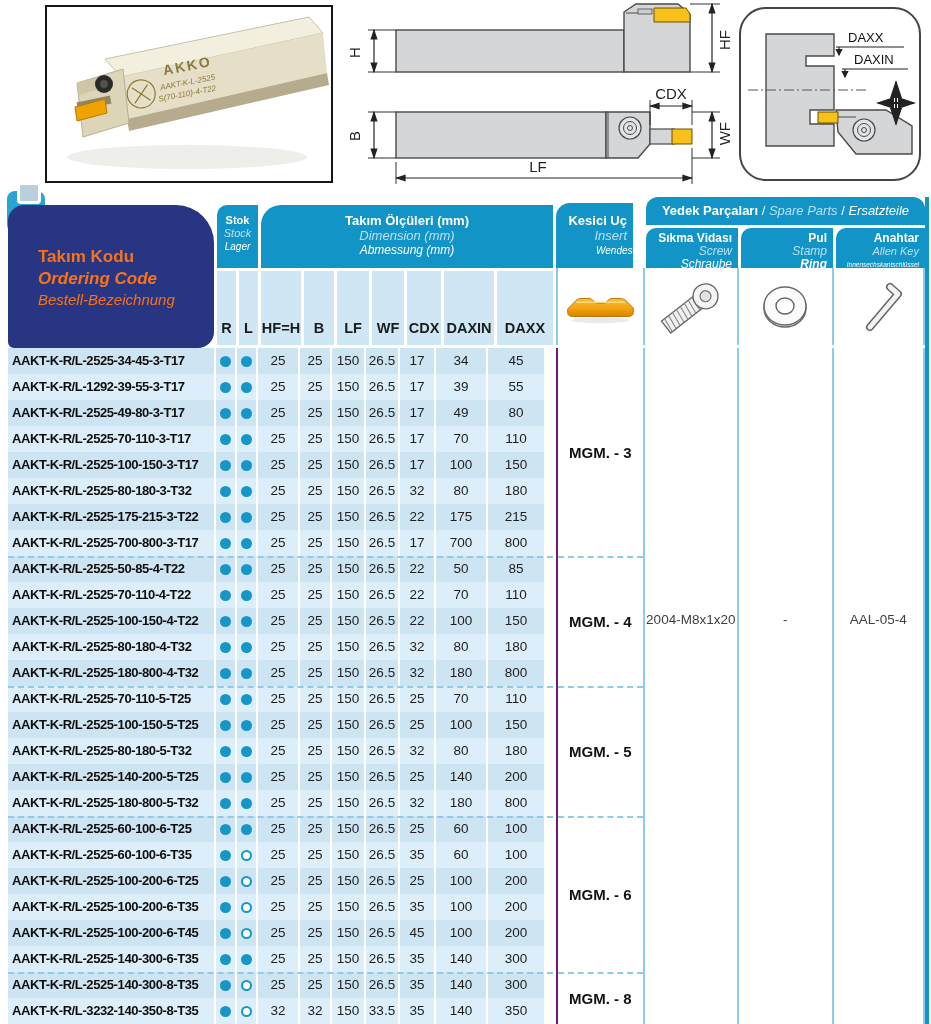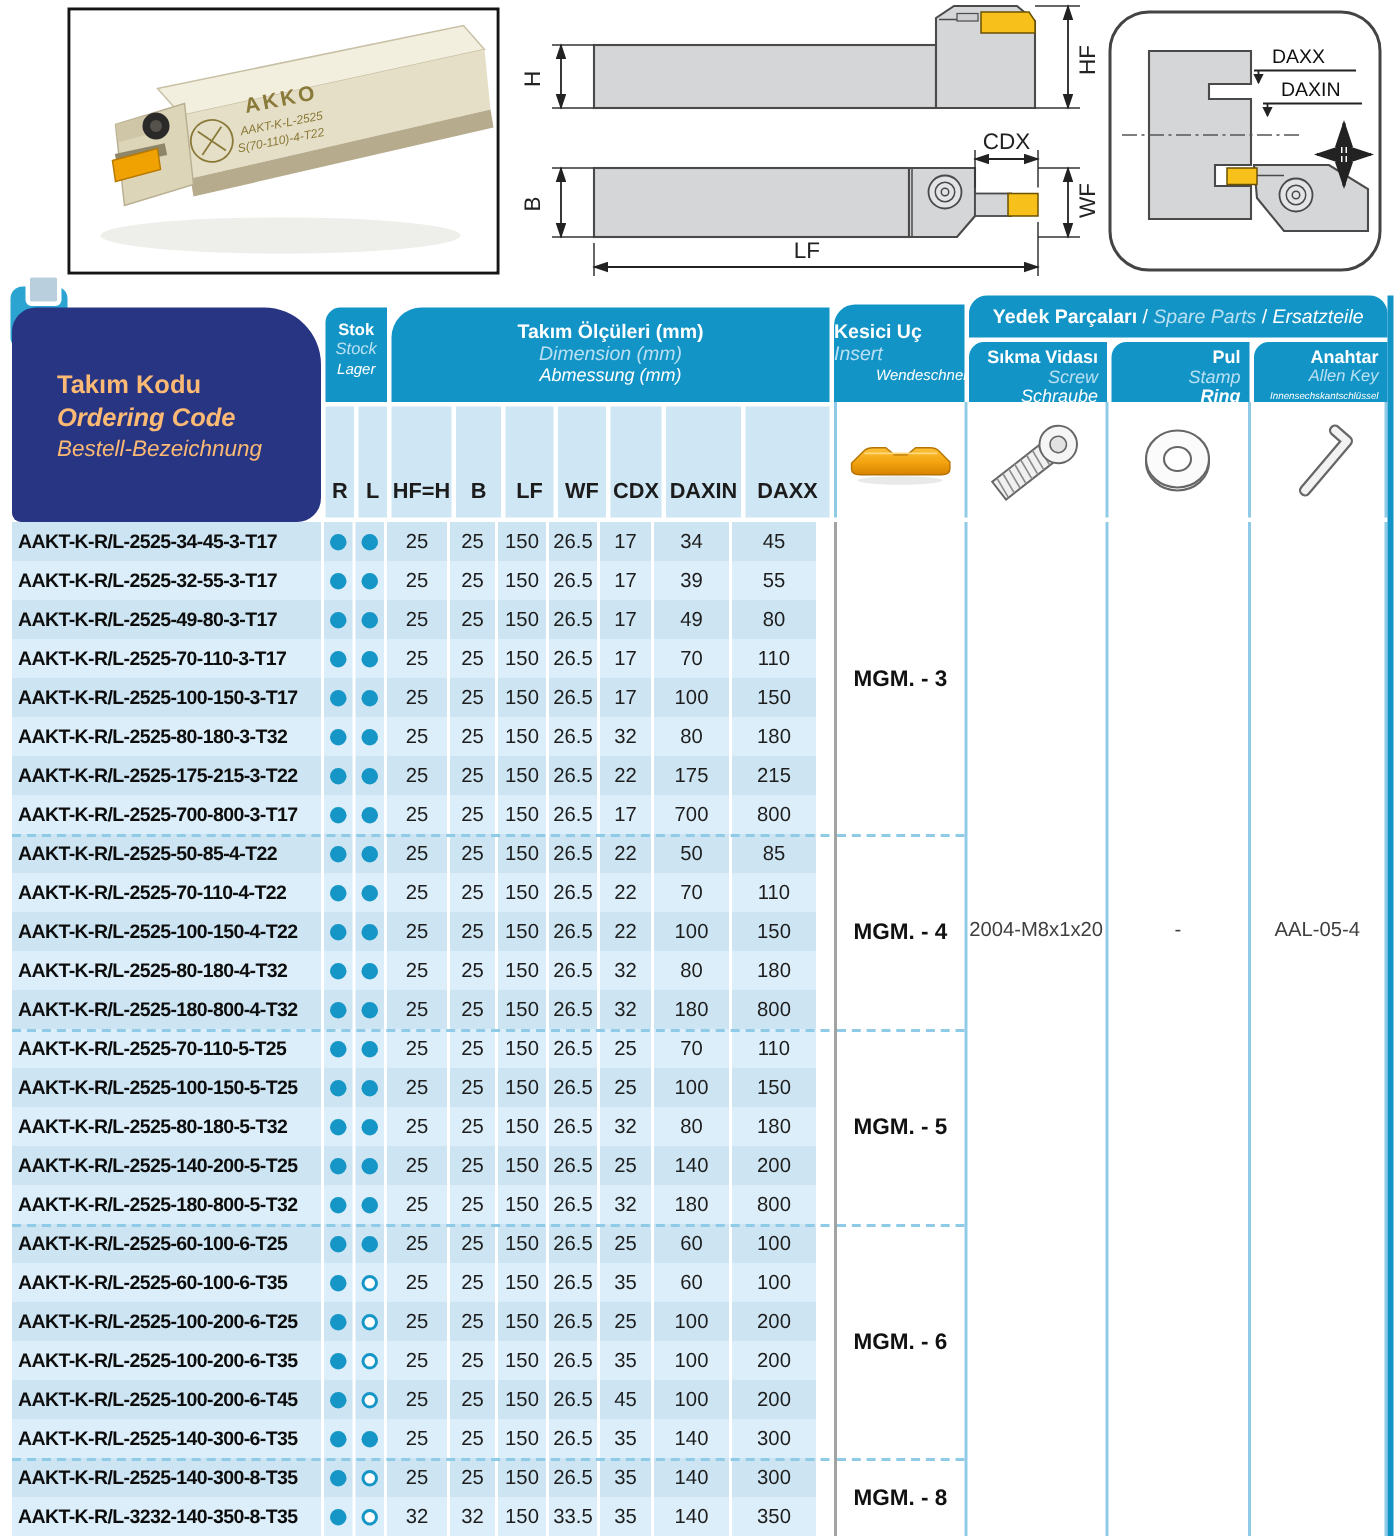--- a/index.html
+++ b/index.html
@@ -7,36 +7,36 @@
         font-family:"Liberation Sans",sans-serif;-webkit-font-smoothing:antialiased;}
 
   
   .photo-box{position:absolute;left:45px;top:5px;width:288px;height:178px;background:#fff;
              border:2px solid #151515;box-sizing:border-box;}
   .mid-draw{position:absolute;left:338px;top:0;width:397px;height:196px;}
   .right-draw{position:absolute;left:736px;top:6px;width:192px;height:180px;}
 
   
   .navy-box{position:absolute;left:8px;top:205px;width:206px;height:143px;background:#283583;
-            border-radius:16px 38px 16px 6px;color:#fdba74;padding:42px 0 0 30px;box-sizing:border-box;}
+            border-radius:16px 38px 16px 6px;color:#f97316;padding:42px 0 0 30px;box-sizing:border-box;}
   .navy-box .l1{font-size:17px;font-weight:bold;}
   .navy-box .l2{font-size:17px;font-weight:bold;font-style:italic;margin-top:2px;}
   .navy-box .l3{font-size:15px;font-style:italic;margin-top:2px;}
 
   .band{position:absolute;background:#1294c6;color:#fff;box-sizing:border-box;}
   .band .b1{font-weight:bold;}
   .band .b2{font-style:italic;color:#b9e0f2;}
   .band .b3{font-style:italic;}
 
   .stok-band{left:217px;top:205px;width:41px;height:63px;border-radius:10px 0 0 0;
              text-align:center;padding-top:9px;font-size:11px;line-height:13px;}
   .dim-band{left:261px;top:205px;width:292px;height:63px;border-radius:20px 0 0 0;
             text-align:center;padding-top:8px;font-size:13px;line-height:15px;}
-  .insert-band{left:556px;top:203px;width:87px;height:65px;border-radius:14px 0 0 0;
-               text-align:left;padding:10px 6px 0 0;font-size:13px;line-height:15px;}
+  .insert-band{left:556px;top:203px;width:77px;height:65px;border-radius:14px 0 0 0;
+               text-align:right;padding:10px 6px 0 12px;font-size:13px;line-height:15px;}
   .insert-band .b3{font-size:10px;margin-left:28px;}
   .yedek-band{left:646px;top:197px;width:279px;height:28px;border-radius:12px 12px 0 0;
               text-align:center;font-size:13px;line-height:28px;}
   .sub-band{top:228px;height:40px;border-radius:10px 0 0 0;text-align:right;
             padding:4px 6px 0 0;font-size:12px;line-height:13px;}
   .screw-band{left:646px;width:92px;}
   .pul-band{left:741px;width:92px;}
   .key-band{left:836px;width:89px;}
   .key-band .b3{font-size:6.5px;}
 
@@ -51,21 +51,21 @@
   .letters-row{position:absolute;left:217px;top:271px;height:74px;display:flex;column-gap:3px;}
   .lcell{background:#cfe6f4;height:74px;display:flex;align-items:flex-end;justify-content:center;
          padding-bottom:9px;box-sizing:border-box;font-size:14.5px;font-weight:600;color:#1c1c1c;}
 
   
   .images-row{position:absolute;left:556px;top:268px;width:369px;height:77px;display:flex;
               border-left:2px solid #8fcbe7;box-sizing:border-box;background:#fff;}
   .images-row .icell{border-right:2px solid #8fcbe7;box-sizing:border-box;display:flex;
                      align-items:center;justify-content:center;}
   .right-cols{position:absolute;left:556px;top:348px;width:369px;height:676px;display:flex;
-              border-left:2px solid #a3a3a3;box-sizing:border-box;background:#fff;}
+              border-left:2px solid #701a75;box-sizing:border-box;background:#fff;}
   .rcol{border-right:2px solid #8fcbe7;box-sizing:border-box;position:relative;}
   .w87{width:87px;} .w95{width:95px;} .w92{width:92px;}
   .mgroup{position:absolute;left:0;width:100%;display:flex;align-items:center;justify-content:center;
           font-size:15px;font-weight:bold;color:#111;}
   .dashline{position:absolute;left:0;right:0;border-top:2px dashed #8fcbe7;}
   .spare-val{position:absolute;left:0;right:0;top:264px;text-align:center;font-size:13.5px;color:#404040;}
   .teal-edge{position:absolute;left:925px;top:197px;width:4px;height:827px;background:#1294c6;}
 
   
   .rows-wrap{position:absolute;left:8px;top:348px;width:545px;height:676px;}
@@ -313,21 +313,21 @@
         </div>
         <div class="vcell">25</div>
         <div class="vcell">25</div>
         <div class="vcell">150</div>
         <div class="vcell">26.5</div>
         <div class="vcell">17</div>
         <div class="vcell">34</div>
         <div class="vcell">45</div>
       </div>
       <div class="trow lt">
-        <div class="codecell">AAKT-K-R/L-2525-32-55-3-T17</div>
+        <div class="codecell">AAKT-K-R/L-1292-39-55-3-T17</div>
         <div class="dcell">
           <span class="dot filled"></span>
         </div>
         <div class="dcell">
           <span class="dot filled"></span>
         </div>
         <div class="vcell">25</div>
         <div class="vcell">25</div>
         <div class="vcell">150</div>
         <div class="vcell">26.5</div>

